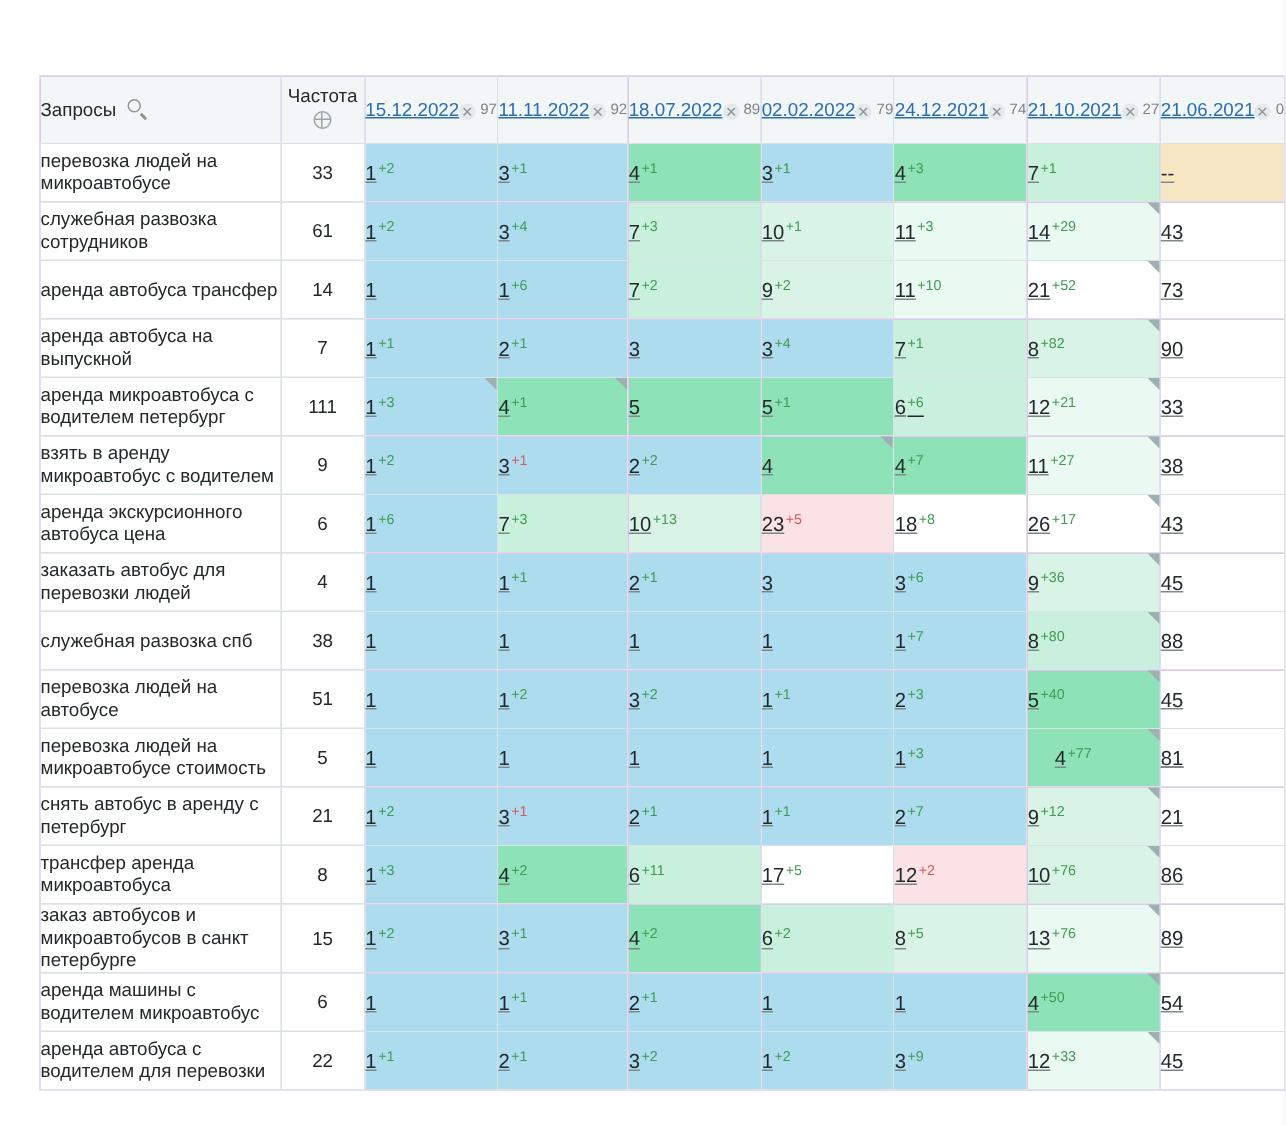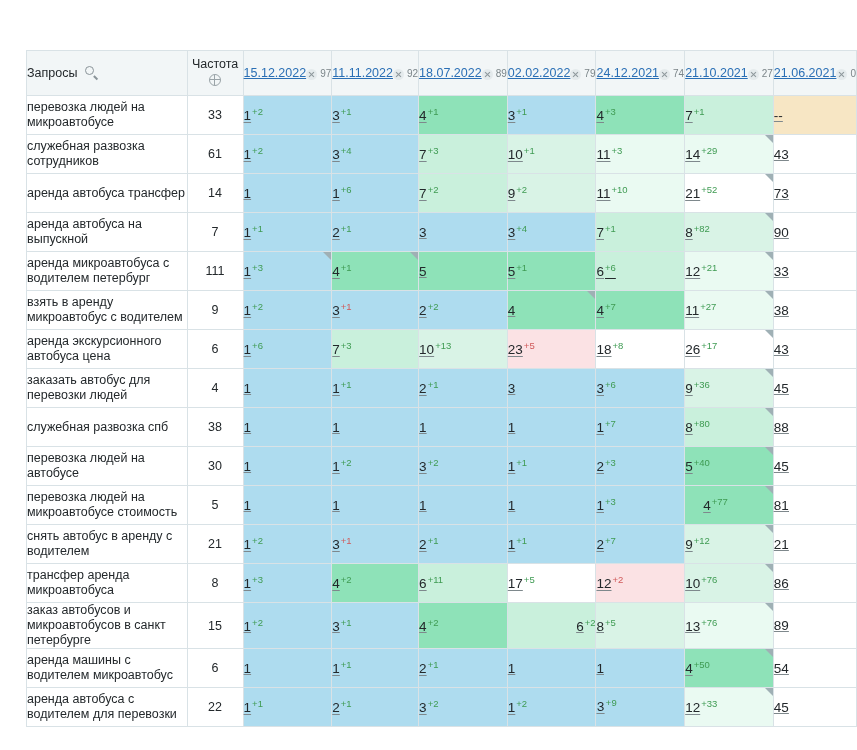--- a/index.html
+++ b/index.html
@@ -378,42 +378,42 @@
           <td class="pos-cell" style="background: rgb(174, 220, 239);"><span class="val">1</span></td>
           <td class="pos-cell" style="background: rgb(174, 220, 239);"><span class="val">1</span></td>
           <td class="pos-cell" style="background: rgb(174, 220, 239);"><span class="val">1</span></td>
           <td class="pos-cell" style="background: rgb(174, 220, 239);"><span class="val">1</span></td>
           <td class="pos-cell" style="background: rgb(174, 220, 239);"><span class="val">1</span><span class="delta up">+7</span></td>
           <td class="pos-cell" style="background: rgb(201, 240, 220);"><span class="val">8</span><span class="delta up">+80</span><span class="corner"></span></td>
           <td class="pos-cell last-col" style="background: rgb(255, 255, 255);"><span class="val">88</span></td>
         </tr>
         <tr>
           <td class="q-cell">перевозка людей на автобусе</td>
-          <td class="freq-cell">30</td>
+          <td class="freq-cell">51</td>
           <td class="pos-cell" style="background: rgb(174, 220, 239);"><span class="val">1</span></td>
           <td class="pos-cell" style="background: rgb(174, 220, 239);"><span class="val">1</span><span class="delta up">+2</span></td>
           <td class="pos-cell" style="background: rgb(174, 220, 239);"><span class="val">3</span><span class="delta up">+2</span></td>
           <td class="pos-cell" style="background: rgb(174, 220, 239);"><span class="val">1</span><span class="delta up">+1</span></td>
           <td class="pos-cell" style="background: rgb(174, 220, 239);"><span class="val">2</span><span class="delta up">+3</span></td>
           <td class="pos-cell" style="background: rgb(142, 226, 184);"><span class="val">5</span><span class="delta up">+40</span><span class="corner"></span></td>
           <td class="pos-cell last-col" style="background: rgb(255, 255, 255);"><span class="val">45</span></td>
         </tr>
         <tr>
           <td class="q-cell">перевозка людей на микроавтобусе стоимость</td>
           <td class="freq-cell">5</td>
           <td class="pos-cell" style="background: rgb(174, 220, 239);"><span class="val">1</span></td>
           <td class="pos-cell" style="background: rgb(174, 220, 239);"><span class="val">1</span></td>
           <td class="pos-cell" style="background: rgb(174, 220, 239);"><span class="val">1</span></td>
           <td class="pos-cell" style="background: rgb(174, 220, 239);"><span class="val">1</span></td>
           <td class="pos-cell" style="background: rgb(174, 220, 239);"><span class="val">1</span><span class="delta up">+3</span></td>
           <td class="pos-cell" style="background: rgb(142, 226, 184); padding-left: 18px;"><span class="val">4</span><span class="delta up">+77</span><span class="corner"></span></td>
           <td class="pos-cell last-col" style="background: rgb(255, 255, 255); text-decoration: underline;"><span class="val">81</span></td>
         </tr>
         <tr>
-          <td class="q-cell">снять автобус в аренду с водителем</td>
+          <td class="q-cell">снять автобус в аренду с петербург</td>
           <td class="freq-cell">21</td>
           <td class="pos-cell" style="background: rgb(174, 220, 239);"><span class="val">1</span><span class="delta up">+2</span></td>
           <td class="pos-cell" style="background: rgb(174, 220, 239);"><span class="val">3</span><span class="delta down">+1</span></td>
           <td class="pos-cell" style="background: rgb(174, 220, 239);"><span class="val">2</span><span class="delta up">+1</span></td>
           <td class="pos-cell" style="background: rgb(174, 220, 239);"><span class="val">1</span><span class="delta up">+1</span></td>
           <td class="pos-cell" style="background: rgb(174, 220, 239);"><span class="val">2</span><span class="delta up">+7</span></td>
           <td class="pos-cell" style="background: rgb(217, 243, 230);"><span class="val">9</span><span class="delta up">+12</span><span class="corner"></span></td>
           <td class="pos-cell last-col" style="background: rgb(255, 255, 255);"><span class="val">21</span></td>
         </tr>
         <tr>
@@ -426,21 +426,21 @@
           <td class="pos-cell" style="background: rgb(251, 226, 228);"><span class="val">12</span><span class="delta down">+2</span></td>
           <td class="pos-cell" style="background: rgb(217, 243, 230);"><span class="val">10</span><span class="delta up">+76</span><span class="corner"></span></td>
           <td class="pos-cell last-col" style="background: rgb(255, 255, 255);"><span class="val">86</span></td>
         </tr>
         <tr>
           <td class="q-cell">заказ автобусов и микроавтобусов в санкт петербурге</td>
           <td class="freq-cell">15</td>
           <td class="pos-cell" style="background: rgb(174, 220, 239);"><span class="val">1</span><span class="delta up">+2</span></td>
           <td class="pos-cell" style="background: rgb(174, 220, 239);"><span class="val">3</span><span class="delta up">+1</span></td>
           <td class="pos-cell" style="background: rgb(142, 226, 184);"><span class="val">4</span><span class="delta up">+2</span></td>
-          <td class="pos-cell" style="background: rgb(201, 240, 220); text-align: right;"><span class="val">6</span><span class="delta up">+2</span></td>
+          <td class="pos-cell" style="background: rgb(201, 240, 220);"><span class="val">6</span><span class="delta up">+2</span></td>
           <td class="pos-cell" style="background: rgb(217, 243, 230);"><span class="val">8</span><span class="delta up">+5</span></td>
           <td class="pos-cell" style="background: rgb(234, 250, 242);"><span class="val">13</span><span class="delta up">+76</span><span class="corner"></span></td>
           <td class="pos-cell last-col" style="background: rgb(255, 255, 255);"><span class="val">89</span></td>
         </tr>
         <tr>
           <td class="q-cell">аренда машины с водителем микроавтобус</td>
           <td class="freq-cell">6</td>
           <td class="pos-cell" style="background: rgb(174, 220, 239);"><span class="val">1</span></td>
           <td class="pos-cell" style="background: rgb(174, 220, 239);"><span class="val">1</span><span class="delta up">+1</span></td>
           <td class="pos-cell" style="background: rgb(174, 220, 239);"><span class="val">2</span><span class="delta up">+1</span></td>
@@ -449,20 +449,20 @@
           <td class="pos-cell" style="background: rgb(142, 226, 184);"><span class="val">4</span><span class="delta up">+50</span><span class="corner"></span></td>
           <td class="pos-cell last-col" style="background: rgb(255, 255, 255);"><span class="val">54</span></td>
         </tr>
         <tr>
           <td class="q-cell">аренда автобуса с водителем для перевозки</td>
           <td class="freq-cell">22</td>
           <td class="pos-cell" style="background: rgb(174, 220, 239);"><span class="val">1</span><span class="delta up">+1</span></td>
           <td class="pos-cell" style="background: rgb(174, 220, 239);"><span class="val">2</span><span class="delta up">+1</span></td>
           <td class="pos-cell" style="background: rgb(174, 220, 239);"><span class="val">3</span><span class="delta up">+2</span></td>
           <td class="pos-cell" style="background: rgb(174, 220, 239);"><span class="val">1</span><span class="delta up">+2</span></td>
-          <td class="pos-cell" style="background: rgb(174, 220, 239); font-family: Liberation Mono, monospace;"><span class="val">3</span><span class="delta up">+9</span></td>
+          <td class="pos-cell" style="background: rgb(174, 220, 239);"><span class="val">3</span><span class="delta up">+9</span></td>
           <td class="pos-cell" style="background: rgb(234, 250, 242);"><span class="val">12</span><span class="delta up">+33</span><span class="corner"></span></td>
           <td class="pos-cell last-col" style="background: rgb(255, 255, 255);"><span class="val">45</span></td>
         </tr>
       </tbody>
   </table>
 
 </div>
 
 </body></html>

